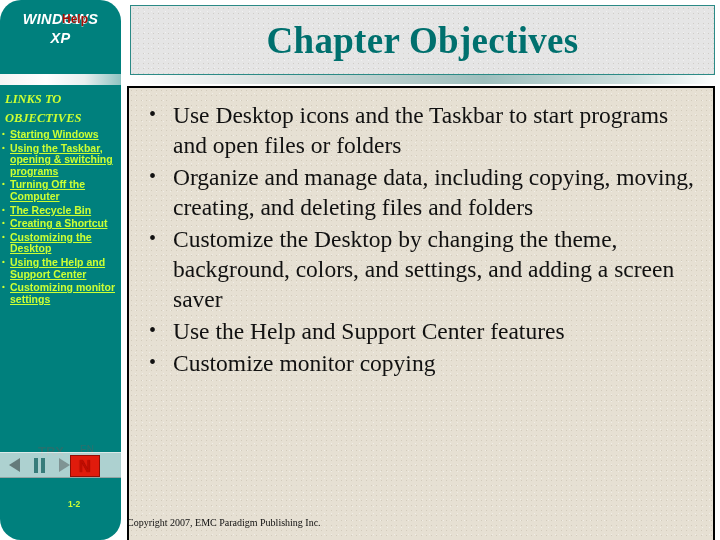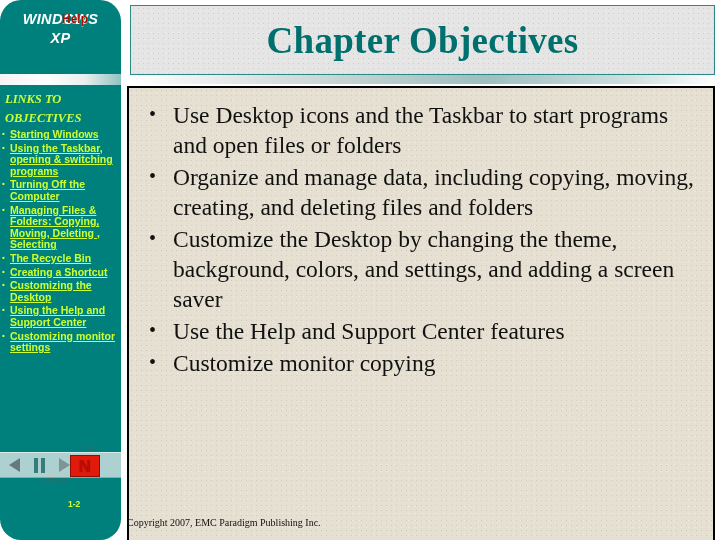--- a/index.html
+++ b/index.html
@@ -96,22 +96,22 @@
     text-shadow:0 0 1px #7a0800;
   }
   .ob-help{
     position:absolute;left:62px;top:13px;
     color:#a80d04;font-weight:bold;font-size:12px;line-height:12px;
     font-family:"Liberation Sans", sans-serif;
     text-shadow:0 1px 0 rgba(255,255,255,.5);
     text-align:right;
   }
   .ob-trx{
-    position:absolute;left:38px;top:469px;
-    color:#2b6f6c;font-weight:bold;font-size:15px;
+    position:absolute;left:38px;top:444px;
+    color:#2b6f6c;font-weight:bold;font-size:13px;
     font-family:"Liberation Sans", sans-serif;
     opacity:.85;
   }
   .ob-en{
     position:absolute;left:80px;top:444px;
     color:#2f6f6d;font-weight:normal;font-size:10px;
     text-decoration:underline;
     font-family:"Liberation Sans", sans-serif;
     opacity:.95;
   }
@@ -209,21 +209,20 @@
     </div>
 
     <div class="side-divider"></div>
 
     <div class="links-head">LINKS TO OBJECTIVES</div>
 
     <ul class="links-list">
       <li><span class="lk">Starting Windows</span></li>
       <li><span class="lk">Using the Taskbar, opening &amp; switching programs</span></li>
       <li><span class="lk">Turning Off the Computer</span></li>
-      <li><span class="lk">Managing Files &amp; Folders: Copying, Moving, Deleting , Selecting</span></li>
       <li><span class="lk">The Recycle Bin</span></li>
       <li><span class="lk">Creating a Shortcut</span></li>
       <li><span class="lk">Customizing the Desktop</span></li>
       <li><span class="lk">Using the Help and Support Center</span></li>
       <li><span class="lk">Customizing monitor settings</span></li>
     </ul>
   </div>
 
   <div class="ob-trx">TRX</div>
   <div class="ob-en">EN</div>

